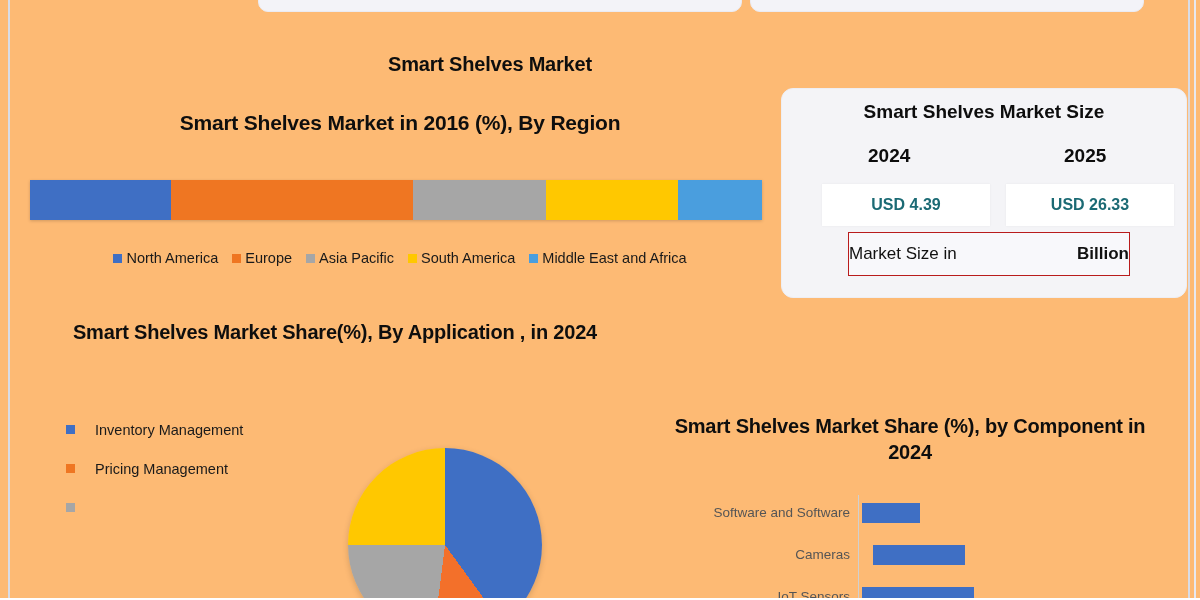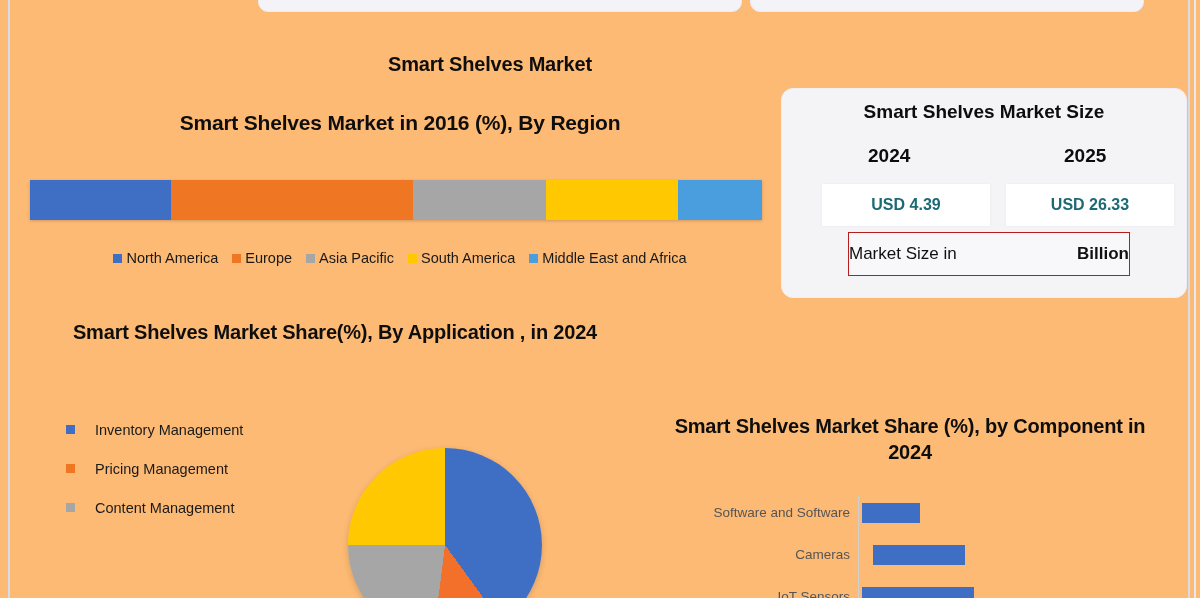--- a/index.html
+++ b/index.html
@@ -339,21 +339,20 @@
       <div class="lg-row">
         <span class="sw" style="background: rgb(63, 111, 196);"></span>
         <span class="lg-text">Inventory Management</span>
       </div>
       <div class="lg-row">
         <span class="sw" style="background: rgb(239, 118, 34);"></span>
         <span class="lg-text">Pricing Management</span>
       </div>
       <div class="lg-row">
         <span class="sw" style="background: rgb(166, 166, 166);"></span>
-        <span class="lg-text">Content Management</span>
       </div>
     </div>
 
   <div id="pie-wrap">
     <div id="pie" style="background: conic-gradient(rgb(63, 111, 196) 0deg, rgb(63, 111, 196) 144deg, rgb(243, 112, 42) 144deg, rgb(243, 112, 42) 187.2deg, rgb(166, 166, 166) 187.2deg, rgb(166, 166, 166) 270deg, rgb(255, 200, 0) 270deg, rgb(255, 200, 0) 360deg);"></div>
   </div>
 
   <div class="heading" id="comp-title">Smart Shelves Market   Share (%), by Component in 2024</div>
 
   <div id="comp-chart">

